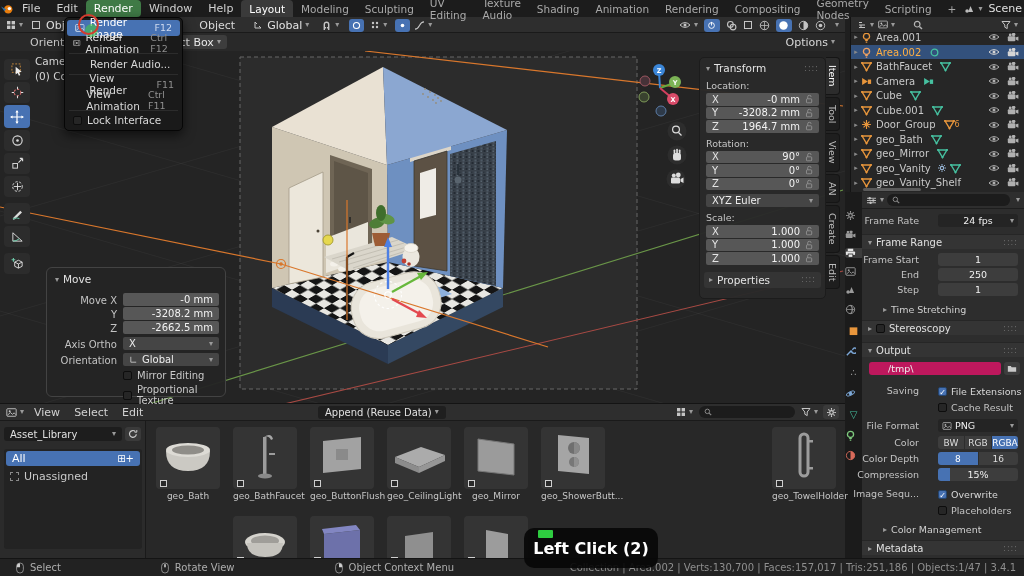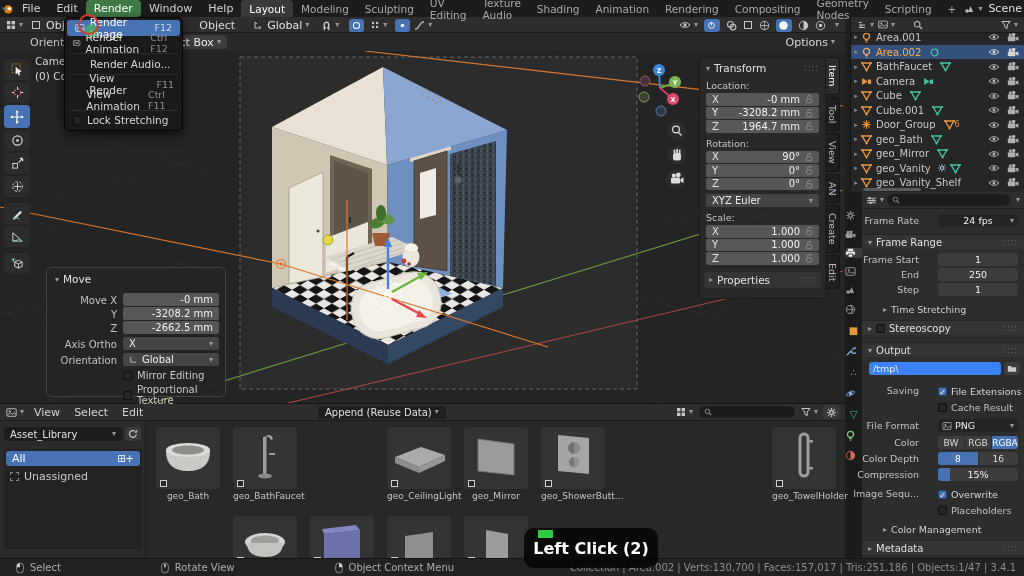--- a/index.html
+++ b/index.html
@@ -565,21 +565,21 @@
         <span class="sc">F11</span>
   </div>
   <div class="mi">
     <span style="width:12px"></span>
     <span>View Animation</span>
         <span class="sc">Ctrl F11</span>
   </div>
   <div class="msep"></div>
   <div class="mi">
     <span class="chk"></span>
-    <span>Lock Stretching</span>
+    <span>Lock Interface</span>
   </div>
 </div>
 
 <div class="abs" style="left:78px;top:14px;width:21px;height:21px;border:2.5px solid #d23c2e;border-radius:50%;z-index:50"></div>
 <div class="abs" style="left:85px;top:24px;width:13px;height:13px;background:rgba(70,200,70,.6);border-radius:50%;z-index:49"></div>
 
 <div class="abs fpanel" style="left:46px;top:267px;width:180px;height:130px">
   <div class="phdr" style="padding:5px 8px 2px">
     <span style="font-size:8px;color:#9a9a9a">▾</span>
     <span>Move</span>
@@ -1067,21 +1067,21 @@
     <span class="chk"></span>
     <span>Stereoscopy</span>
         <span class="grip" style="margin-left:auto">::::</span>
   </div>
 
   <div class="phead2" style="top:150px">
     <span style="font-size:8px;color:#9a9a9a">▾</span>
         <span>Output</span>
         <span class="grip" style="margin-left:auto">::::</span>
   </div>
-  <div class="pfield" style="left:24px;top:170px;width:132px;background:#3b82f6;justify-content:flex-start;padding:0 4px">
+  <div class="pfield" style="left:24px;top:170px;width:132px;background:#be185d;justify-content:flex-start;padding:0 19px">
         <span>/tmp\</span>
       </div>
   <span class="icbtn abs" style="left:159px;top:170px;width:16px;height:13px;background:#3d3d3d;border-radius:3px">
         <svg width="10" height="9" viewBox="0 0 12 10" color="#c9c9c9">
           <use href="#i-folder"></use>
         </svg>
       </span>
 
   <span class="prow" style="right:105px;top:193px">Saving</span>
   <div class="prow flex" style="left:93px;top:192px;gap:4px">
@@ -1221,20 +1221,29 @@
     <svg class="athumb" viewBox="0 0 64 62">
           <rect width="64" height="62" rx="4" fill="#343434"></rect>
           <rect x="30" y="10" width="3.5" height="38" fill="#9c9c9c"></rect>
           <path d="M31 10 q7 -5 9 2 l-2 1 q-2 -5 -7 -3z" fill="#a8a8a8"></path>
           <ellipse cx="32" cy="49" rx="7" ry="2.5" fill="#8a8a8a"></ellipse>
           <rect x="36" y="26" width="6" height="2" fill="#9c9c9c"></rect>
         </svg>
     <span class="badge"></span>
     <div class="alabel">geo_BathFaucet</div>
   </div>
+  <div class="acell" style="left:310px;top:23px">
+    <svg class="athumb" viewBox="0 0 64 62">
+          <rect width="64" height="62" rx="4" fill="#343434"></rect>
+          <polygon points="13,14 51,10 51,42 13,46" fill="#a2a2a2"></polygon>
+          <rect x="26" y="22" width="12" height="11" fill="#8a8a8a"></rect>
+        </svg>
+    <span class="badge"></span>
+    <div class="alabel">geo_ButtonFlush</div>
+  </div>
   <div class="acell" style="left:387px;top:23px">
     <svg class="athumb" viewBox="0 0 64 62">
           <rect width="64" height="62" rx="4" fill="#343434"></rect>
           <polygon points="8,30 34,20 58,28 32,40" fill="#ababab"></polygon>
           <polygon points="8,30 32,40 32,46 8,36" fill="#8c8c8c"></polygon>
           <polygon points="58,28 32,40 32,46 58,34" fill="#969696"></polygon>
         </svg>
     <span class="badge"></span>
     <div class="alabel">geo_CeilingLight</div>
   </div>

